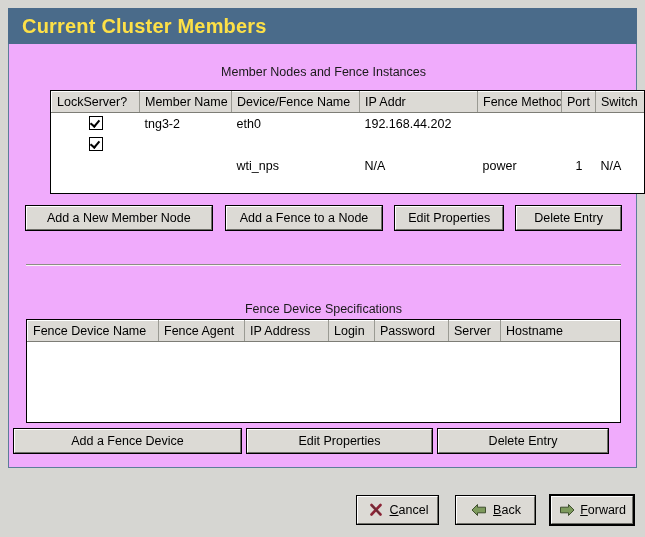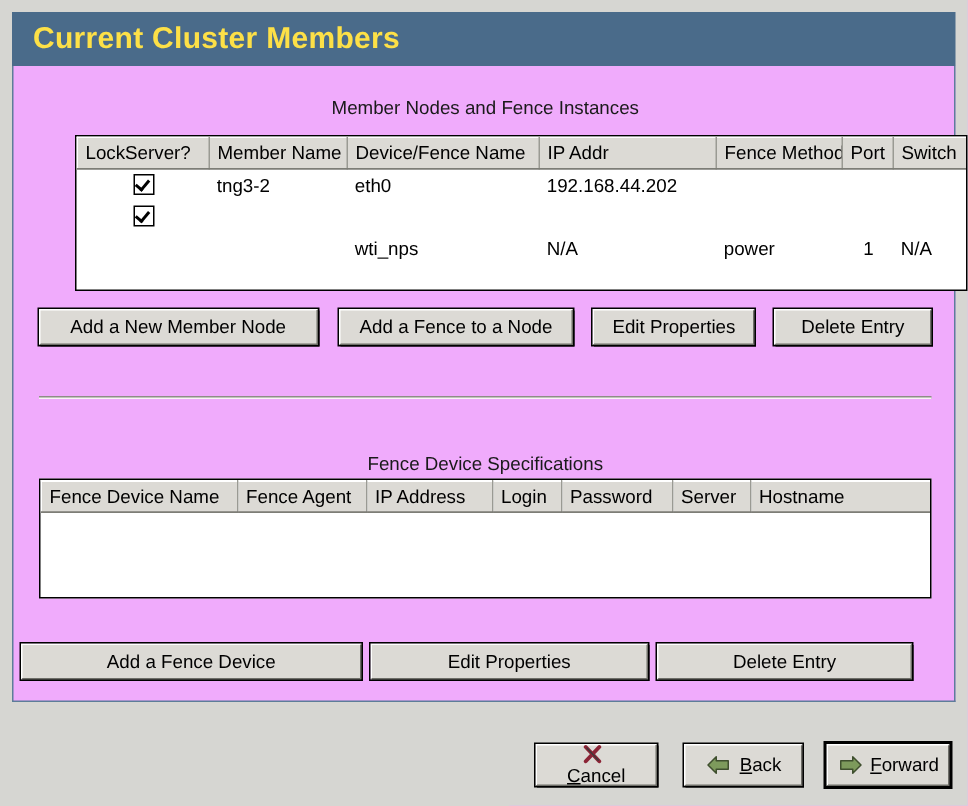--- a/index.html
+++ b/index.html
@@ -262,21 +262,21 @@
       <div class="btn" style="width:199px;">Add a New Member Node</div>
       <div class="btn" style="width:168px; margin-left:14px;">Add a Fence to a Node</div>
       <div class="btn" style="width:115px; margin-left:13px;">Edit Properties</div>
       <div class="btn" style="width:112px; margin-left:13px;">Delete Entry</div>
     </div>
 
     <div class="hr" style="left:17px; top:220px; width:595px;"></div>
 
     <div class="section-title" style="position:absolute; left:0; top:258px; width:629px;">Fence Device Specifications</div>
 
-    <div class="table-wrap" style="position:absolute; left:17px; top:275px; width:595px; height:80px;">
+    <div class="table-wrap" style="position:absolute; left:17px; top:275px; width:595px; height:104px;">
       <table class="grid">
         <colgroup>
           <col style="width:131px">
             <col style="width:86px">
             <col style="width:84px">
           <col style="width:46px">
             <col style="width:74px">
             <col style="width:52px">
             <col style="width:122px">
         </colgroup>
@@ -308,21 +308,21 @@
     <div class="btn-row" style="left:5px; top:385px; width:595px;">
       <div class="btn" style="width:227px;">Add a Fence Device</div>
       <div class="btn" style="width:185px; margin-left:6px;">Edit Properties</div>
       <div class="btn" style="width:170px; margin-left:6px;">Delete Entry</div>
     </div>
 
   </div>
 
   <div id="navbar">
 
-    <div class="btn nav-btn" style="left:357px; top:16px; width:81px;flex-direction:column;">
+    <div class="btn nav-btn" style="left:357px; top:16px; width:81px;">
       <span class="icon-slot">
         <svg width="14" height="14" viewBox="0 0 14 14">
           <path d="M2.5 2 L11.5 11.5" stroke="#8c2436" stroke-width="2.6" stroke-linecap="round"></path>
           <path d="M11.5 2 L2.5 11.5" stroke="#8c2436" stroke-width="2.6" stroke-linecap="round"></path>
           <path d="M3.2 2.6 L10.8 10.8" stroke="#3a3a3a" stroke-width="0.9" stroke-linecap="round"></path>
         </svg>
       </span>
       <span><span class="mn">C</span><span>ancel</span></span>
     </div>
 

